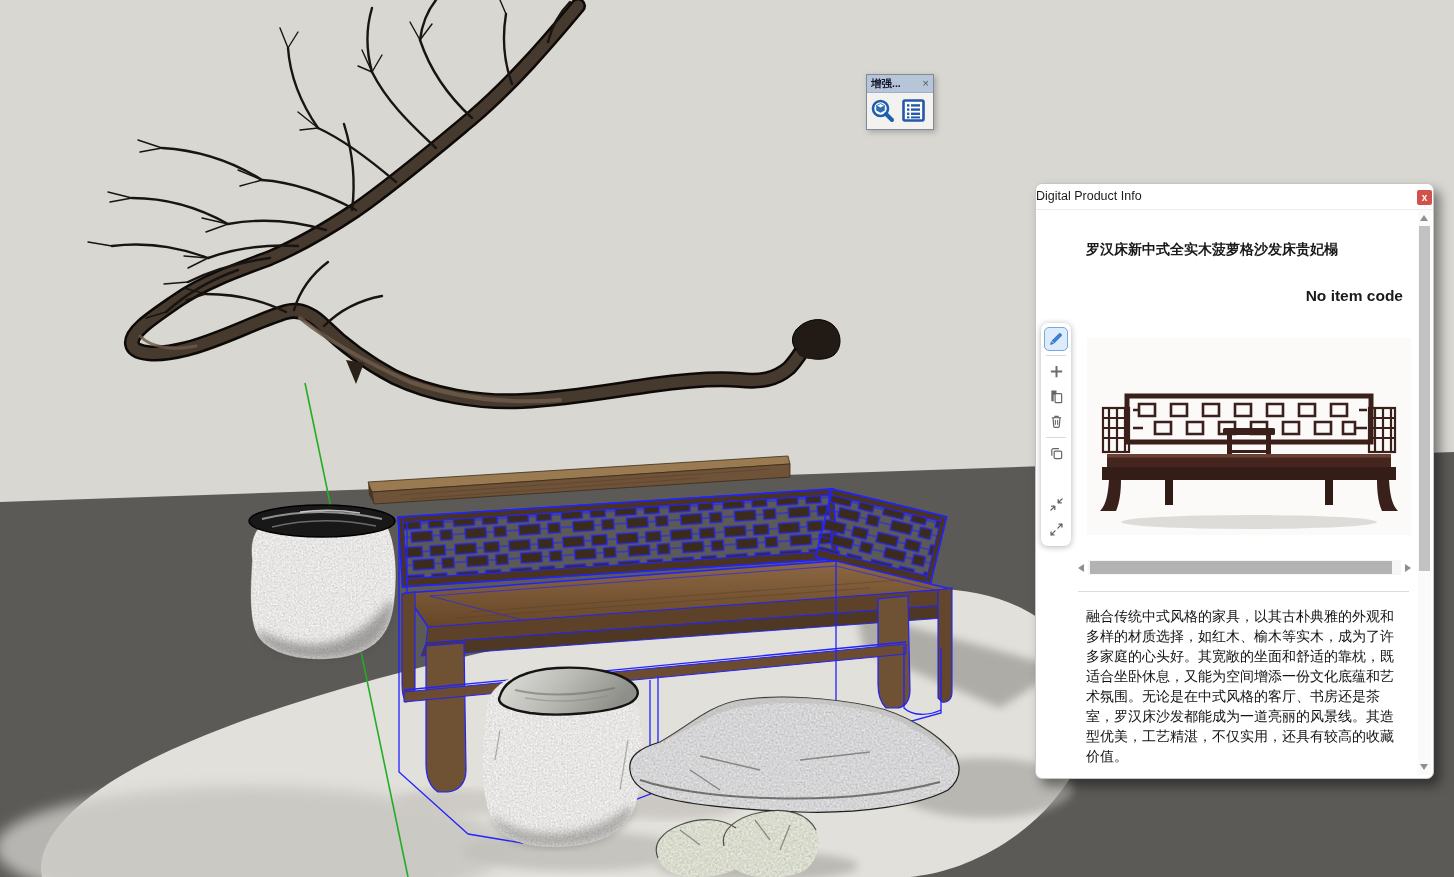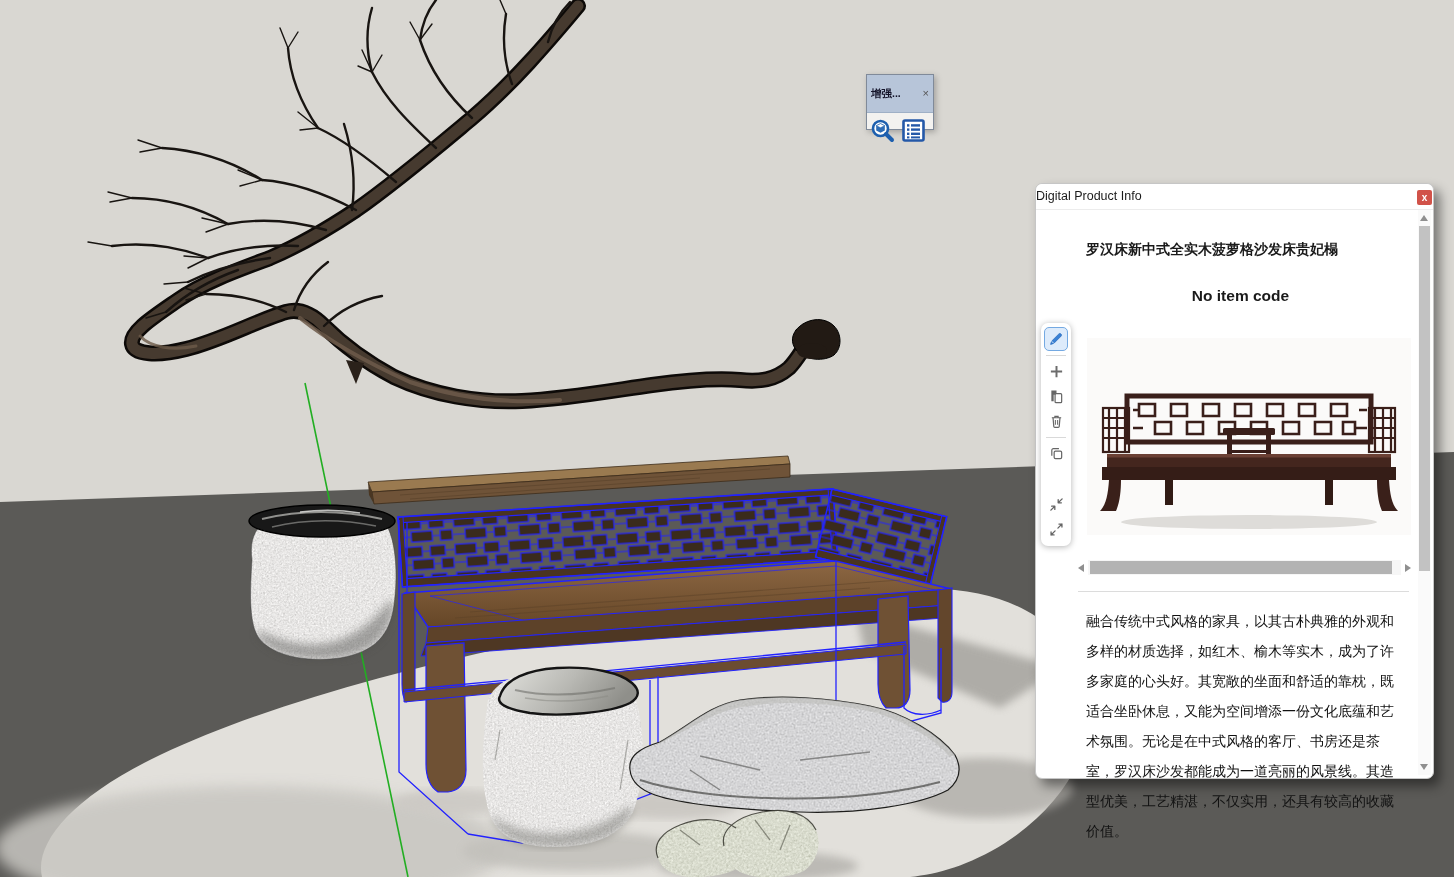--- a/index.html
+++ b/index.html
@@ -4,21 +4,21 @@
 <style>
   html,body{margin:0;padding:0;background:#d9d7d2;}
   body{width:1454px;height:877px;position:relative;overflow:hidden;
        font-family:"Liberation Sans","DejaVu Sans",sans-serif;}
   #scene{position:absolute;left:0;top:0;width:1454px;height:877px;display:block;}
 
   
   .mini{position:absolute;left:866px;top:74px;width:66px;height:54px;
         border:1px solid #808a99;background:#f3f2f0;box-shadow:2px 2px 6px rgba(0,0,0,.25);}
   .mini-title{height:17px;background:#b7c5d9;border-bottom:1px solid #9fb0c6;display:flex;
-        align-items:center;padding:10px 4px;font-size:10.5px;color:#14142a;font-weight:bold;}
+        align-items:center;padding:0 4px;font-size:10.5px;color:#14142a;font-weight:bold;}
   .mini-title span.t{flex:1;white-space:nowrap;overflow:hidden;}
   .mini-close{font-weight:normal;color:#555;font-size:11px;cursor:default;line-height:11px;}
   .mini-body{display:flex;gap:4px;padding:3px 2px 0 2px;}
   .mini-btn{width:27px;height:28px;display:flex;align-items:center;justify-content:center;background:transparent;}
 
   
   .panel{position:absolute;left:1035px;top:183px;width:397px;height:594px;background:#fff;
          border:1px solid #c6c6c6;border-radius:7px;
          box-shadow:6px 7px 12px rgba(0,0,0,.45);}
   .dp-header{height:25px;line-height:25px;font-size:12.5px;color:#1a1a1a;
@@ -28,41 +28,41 @@
          border-radius:2px;}
   .vscroll{position:absolute;left:382px;top:26px;bottom:3px;width:13px;background:#fafafa;}
   .vthumb{position:absolute;left:1px;width:11px;top:16px;height:345px;background:#c2c2c2;}
   .varrow{position:absolute;left:2px;width:0;height:0;border-left:4.5px solid transparent;
          border-right:4.5px solid transparent;}
   .varrow.up{top:5px;border-bottom:6px solid #8f8f8f;}
   .varrow.down{bottom:5px;border-top:6px solid #8f8f8f;}
 
   .dp-title{position:absolute;left:50px;top:57px;width:330px;font-size:14px;font-weight:bold;
          color:#1a1a1a;white-space:nowrap;overflow:hidden;}
-  .dp-code{position:absolute;left:42px;right:30px;top:103px;text-align:center;font-size:15.5px;
+  .dp-code{position:absolute;left:42px;right:30px;top:103px;text-align:right;font-size:15.5px;
          font-weight:bold;color:#1a1a1a;}
 
   .side-toolbar{position:absolute;left:5px;top:139px;width:30px;background:#fff;border-radius:7px;
          box-shadow:0 1px 6px rgba(0,0,0,.30);padding:4px 0;display:flex;flex-direction:column;
          align-items:center;}
   .tool-btn{width:24px;height:24px;display:flex;align-items:center;justify-content:center;
          border-radius:5px;margin:0 0 1px 0;}
   .tool-btn.active{background:#ddebfb;border:1px solid #74a9e2;box-sizing:border-box;}
   .tool-sep{width:20px;border-top:1px solid #d9d9d9;margin:3px 0;}
   .tool-gap{height:26px;}
 
   .dp-image{position:absolute;left:51px;top:154px;width:324px;height:197px;background:#fbfaf9;}
   .hscroll{position:absolute;left:42px;top:375px;width:333px;height:17px;display:flex;align-items:center;}
   .harrow{width:0;height:0;border-top:4.5px solid transparent;border-bottom:4.5px solid transparent;}
   .harrow.left{border-right:6px solid #8f8f8f;margin-right:4px;}
   .harrow.right{border-left:6px solid #8f8f8f;margin-left:4px;}
   .htrack{flex:1;height:15px;background:#f6f6f6;position:relative;}
   .hthumb{position:absolute;left:2px;right:9px;top:1px;height:13px;background:#b3b3b3;}
   .dp-sep{position:absolute;left:42px;right:24px;top:407px;border-top:1px solid #dcdcdc;}
-  .dp-desc{position:absolute;left:50px;top:422px;width:319px;font-size:14px;line-height:30px;
+  .dp-desc{position:absolute;left:50px;top:422px;width:319px;font-size:14px;line-height:20px;
          color:#121212;text-align:left;word-break:break-all;}
 </style>
 </head>
 <body>
 
 <svg id="scene" viewBox="0 0 1454 877">
   <defs>
     <filter id="graniteL" x="-5%" y="-5%" width="110%" height="110%">
       <feTurbulence type="fractalNoise" baseFrequency="0.55" numOctaves="3" seed="11" result="n"></feTurbulence>
       <feColorMatrix in="n" type="matrix" values="0.25 0.25 0.25 0 0.42  0.25 0.25 0.25 0 0.41  0.25 0.25 0.25 0 0.40  0 0 0 0 1" result="tex"></feColorMatrix>

